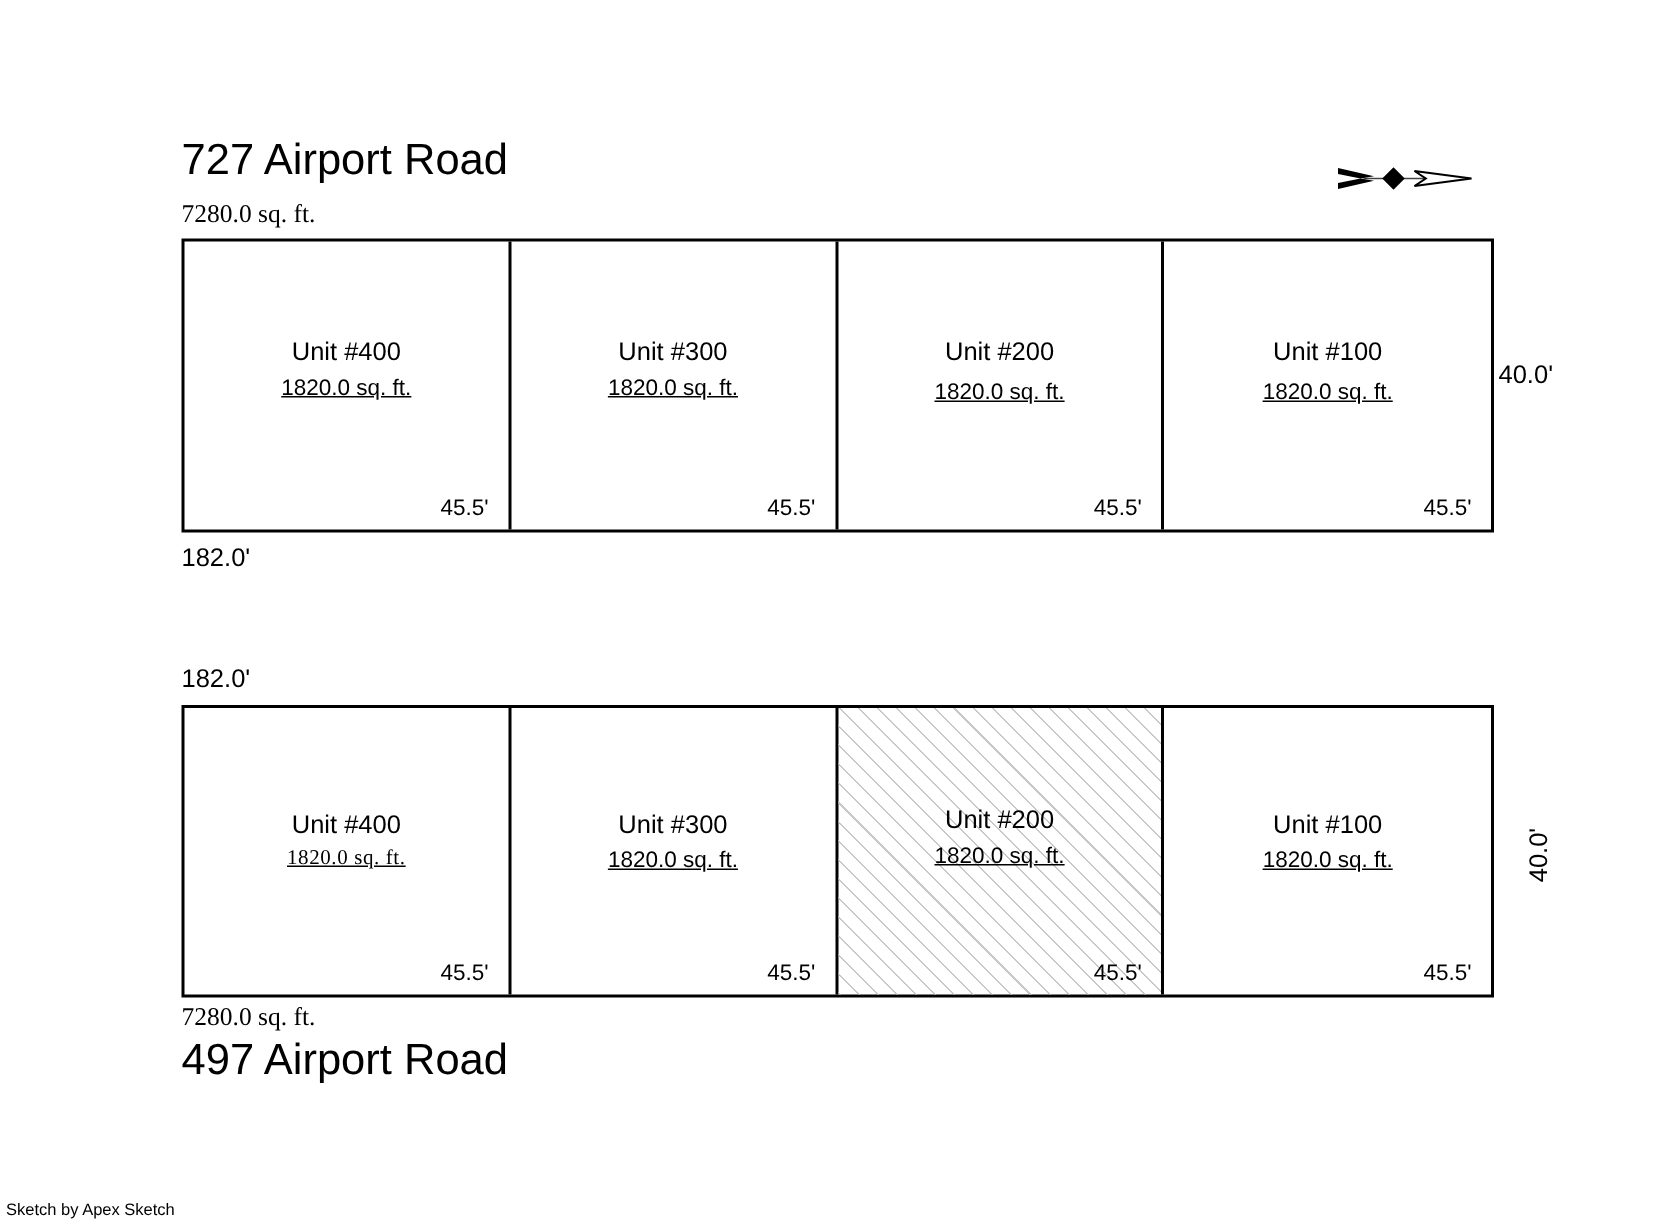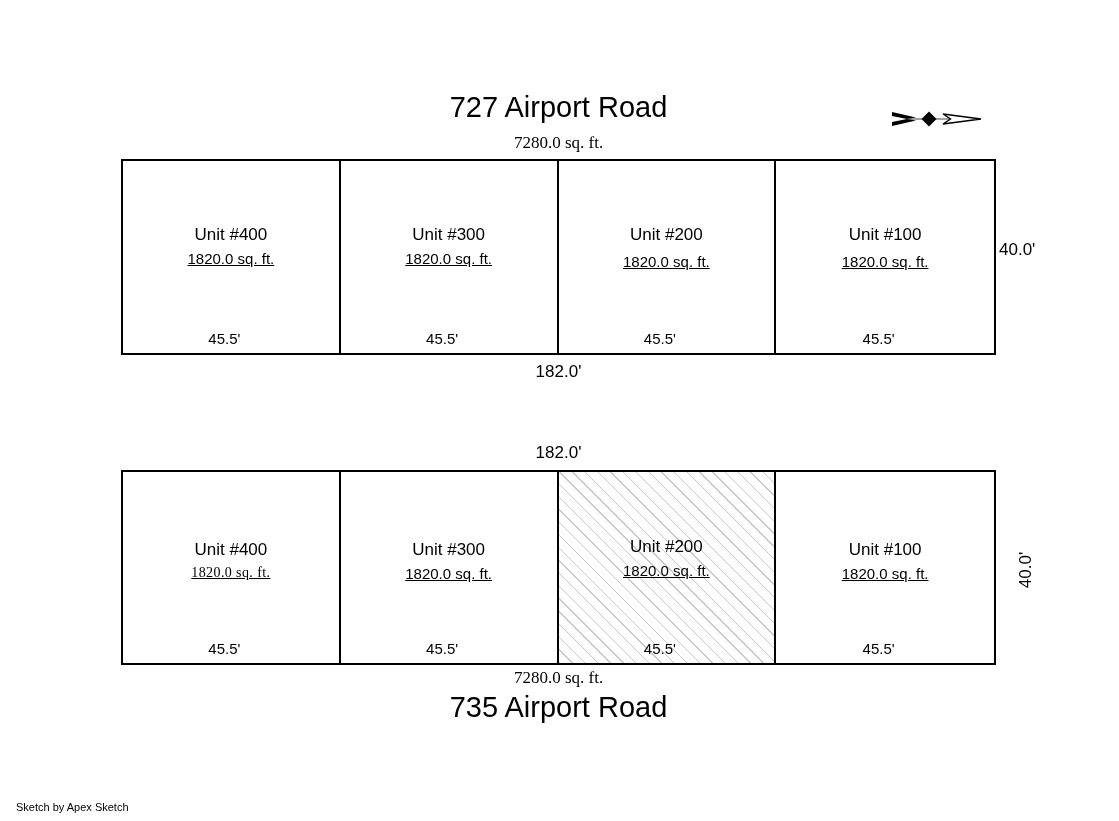--- a/index.html
+++ b/index.html
@@ -2,21 +2,21 @@
 <html><head>
 <meta charset="utf-8">
 <style>
   html,body{margin:0;padding:0;}
   body{
     width:1119px;height:821px;position:relative;overflow:hidden;
     background:#ffffff;color:#000;
     font-family:"Liberation Sans", sans-serif;
   }
   .abs{position:absolute;}
-  .centered-over-building{left:121px;width:875px;text-align:center;}
+  .centered-over-building{left:121px;width:875px;}
 
   .main-title{font-size:29px;line-height:1.1;white-space:nowrap;}
   .total-area{font-size:17px;line-height:1.1;font-family:Liberation Serif, serif;}
   .dim-label{font-size:17px;line-height:1.1;}
 
   .building{
     left:121px;width:875px;height:196px;
     border:2px solid #000;box-sizing:border-box;
     display:grid;grid-template-columns:1fr 1fr 1fr 1fr;
     background:#fff;
@@ -26,28 +26,28 @@
   .unit-cell.hatched{
     background:repeating-linear-gradient(45deg,
       #c8c8c8 0px,#c8c8c8 1px,transparent 1px,transparent 9px);
   }
   .unit-label{position:absolute;top:64px;left:0;right:0;text-align:center;}
   .unit-name{font-size:17px;line-height:1.2;}
   .unit-area{font-size:15px;line-height:1.2;margin-top:5px;text-decoration:underline;}
   .unit-area.serif{font-family:"Liberation Serif", serif;font-size:14px;letter-spacing:0.4px;}
   .unit-frontage{
     position:absolute;bottom:6px;left:0;right:13px;
-    text-align:center;font-size:15px;
+    text-align:right;font-size:15px;
   }
   .rotated-dim{
     left:1026px;top:570px;
     transform:translate(-50%,-50%) rotate(-90deg);
     font-size:17px;white-space:nowrap;
   }
-  .credit{left:16px;top:801px;font-size:11px;color:#000;}
+  .credit{left:4px;top:801px;font-size:11px;color:#000;}
   .compass{left:891px;top:107px;width:92px;height:24px;}
 </style>
 </head>
 <body>
 
 <div class="abs centered-over-building main-title" style="top:92px;">727 Airport Road</div>
 
 <div class="abs centered-over-building total-area" style="top:134px;">7280.0 sq. ft.</div>
 
 <div class="abs compass">
@@ -125,15 +125,15 @@
       <div class="unit-area">1820.0 sq. ft.</div>
     </div>
     <div class="unit-frontage">45.5'</div>
   </div>
 </div>
 
 <div class="abs rotated-dim">40.0'</div>
 
 <div class="abs centered-over-building total-area" style="top:669px;">7280.0 sq. ft.</div>
 
-<div class="abs centered-over-building main-title" style="top:692px;">735 Airport Road</div>
+<div class="abs centered-over-building main-title" style="top:692px;">497 Airport Road</div>
 
 <div class="abs credit">Sketch by Apex Sketch</div>
 
 </body></html>

